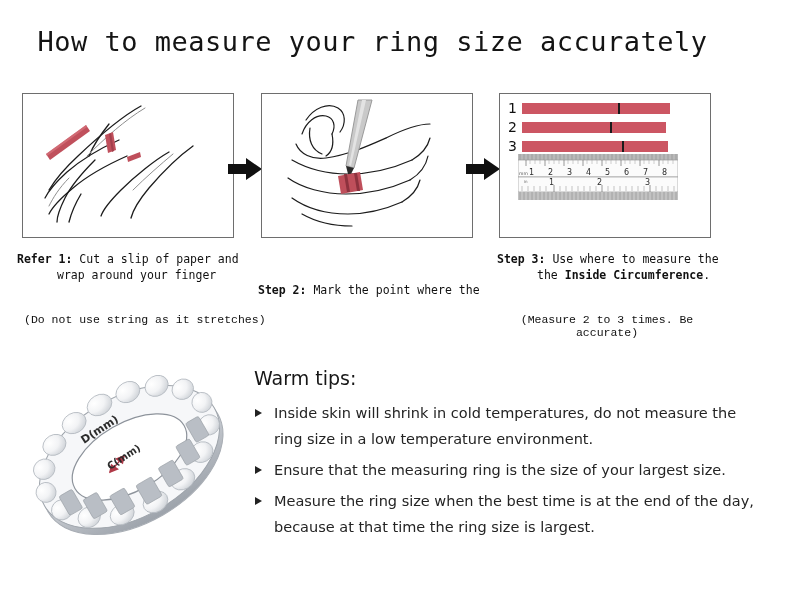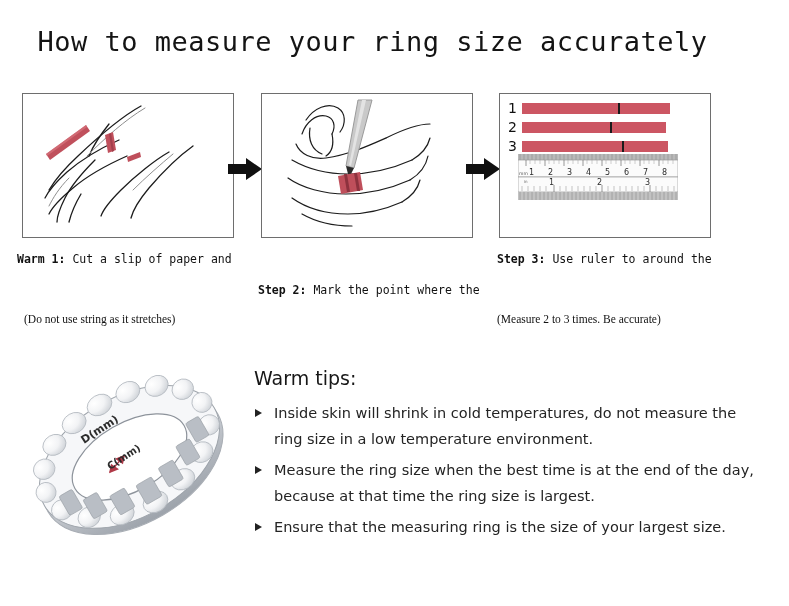--- a/index.html
+++ b/index.html
@@ -41,22 +41,22 @@
   }
   .cap b{font-weight:bold;}
   .cap .l2{display:block;padding-left:40px;}
   .cap .l3{display:block;padding-left:40px;}
   #cap1{left:17px;top:251px;width:225px;}
   #cap2{left:258px;top:251px;width:228px;margin-top:31px;}
   #cap3{left:497px;top:251px;width:235px;}
 
   .note{
     position:absolute;
-    font-family:Liberation Serif, serif;
-    font-size:11.5px;color:#111;
+    font-family:Liberation Mono, monospace;
+    font-size:11.5px;color:#111;text-align:center;
   }
   #note1{left:24px;top:313px;}
   #note3{left:497px;top:313px;}
 
   
   .tips-head{
     position:absolute;left:254px;top:367px;
     font-family:"DejaVu Sans","Liberation Sans",sans-serif;
     font-size:19px;color:#171717;
   }
@@ -228,32 +228,34 @@
 
       <rect x="0" y="38" width="160" height="8" fill="#c2c2c2"></rect>
       <g stroke="#8a8a8a" stroke-width=".55">
         <path d="M2 38 V46 M6 38 V46 M10 38 V46 M14 38 V46 M18 38 V46 M22 38 V46 M26 38 V46 M30 38 V46 M34 38 V46 M38 38 V46 M42 38 V46 M46 38 V46 M50 38 V46 M54 38 V46 M58 38 V46 M62 38 V46 M66 38 V46 M70 38 V46 M74 38 V46 M78 38 V46 M82 38 V46 M86 38 V46 M90 38 V46 M94 38 V46 M98 38 V46 M102 38 V46 M106 38 V46 M110 38 V46 M114 38 V46 M118 38 V46 M122 38 V46 M126 38 V46 M130 38 V46 M134 38 V46 M138 38 V46 M142 38 V46 M146 38 V46 M150 38 V46 M154 38 V46 M158 38 V46"></path>
       </g>
     </svg>
 
   </div>
 
   <div class="cap" id="cap1">
-    <b>Warm 1:</b>
+    <b>Refer 1:</b>
     <span>Cut a slip of paper and</span>
+    <span class="l2">wrap around your finger</span>
   </div>
 
   <div class="cap" id="cap2">
     <b>Step 2:</b>
     <span>Mark the point where the</span>
   </div>
 
   <div class="cap" id="cap3">
     <b>Step 3:</b>
-    <span>Use ruler to around the</span>
+    <span>Use where to measure the</span>
+    <span class="l2"><span>the </span><b>Inside Circumference</b><span>.</span></span>
   </div>
 
   <div class="note" id="note1">(Do not use string as it stretches)</div>
   <div class="note" id="note3">(Measure 2 to 3 times. Be accurate)</div>
 
   <div class="ring-wrap">
     <svg width="218" height="222" viewBox="0 0 218 222">
       <defs>
         <radialGradient id="gs" cx="35%" cy="30%" r="75%">
           <stop offset="0%" stop-color="#ffffff"></stop>
@@ -316,21 +318,21 @@
 
   <div class="tips-head">Warm tips:</div>
 
   <div class="tips">
     <div class="tip">
       <span class="tri"></span>
       <span>Inside skin will shrink in cold temperatures, do not measure the ring size in a low temperature environment.</span>
     </div>
     <div class="tip">
       <span class="tri"></span>
-      <span>Measure the ring size when the best time is at the end of the day, because at that time the ring size is largest.</span>
+      <span>Ensure that the measuring ring is the size of your largest size.</span>
     </div>
     <div class="tip">
       <span class="tri"></span>
-      <span>Ensure that the measuring ring is the size of your largest size.</span>
+      <span>Measure the ring size when the best time is at the end of the day, because at that time the ring size is largest.</span>
     </div>
   </div>
 
 </div>
 
 </body></html>

